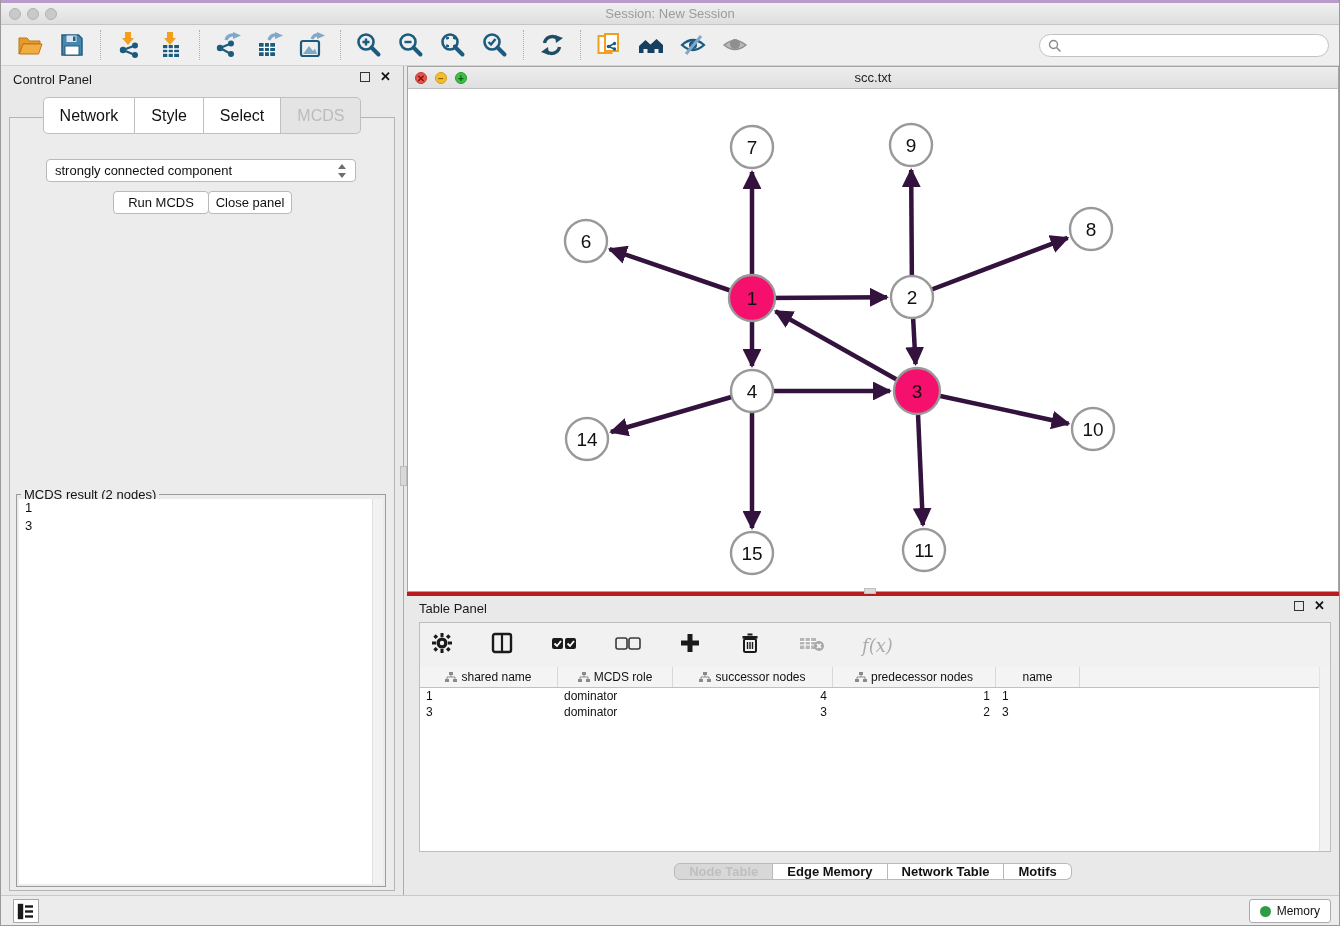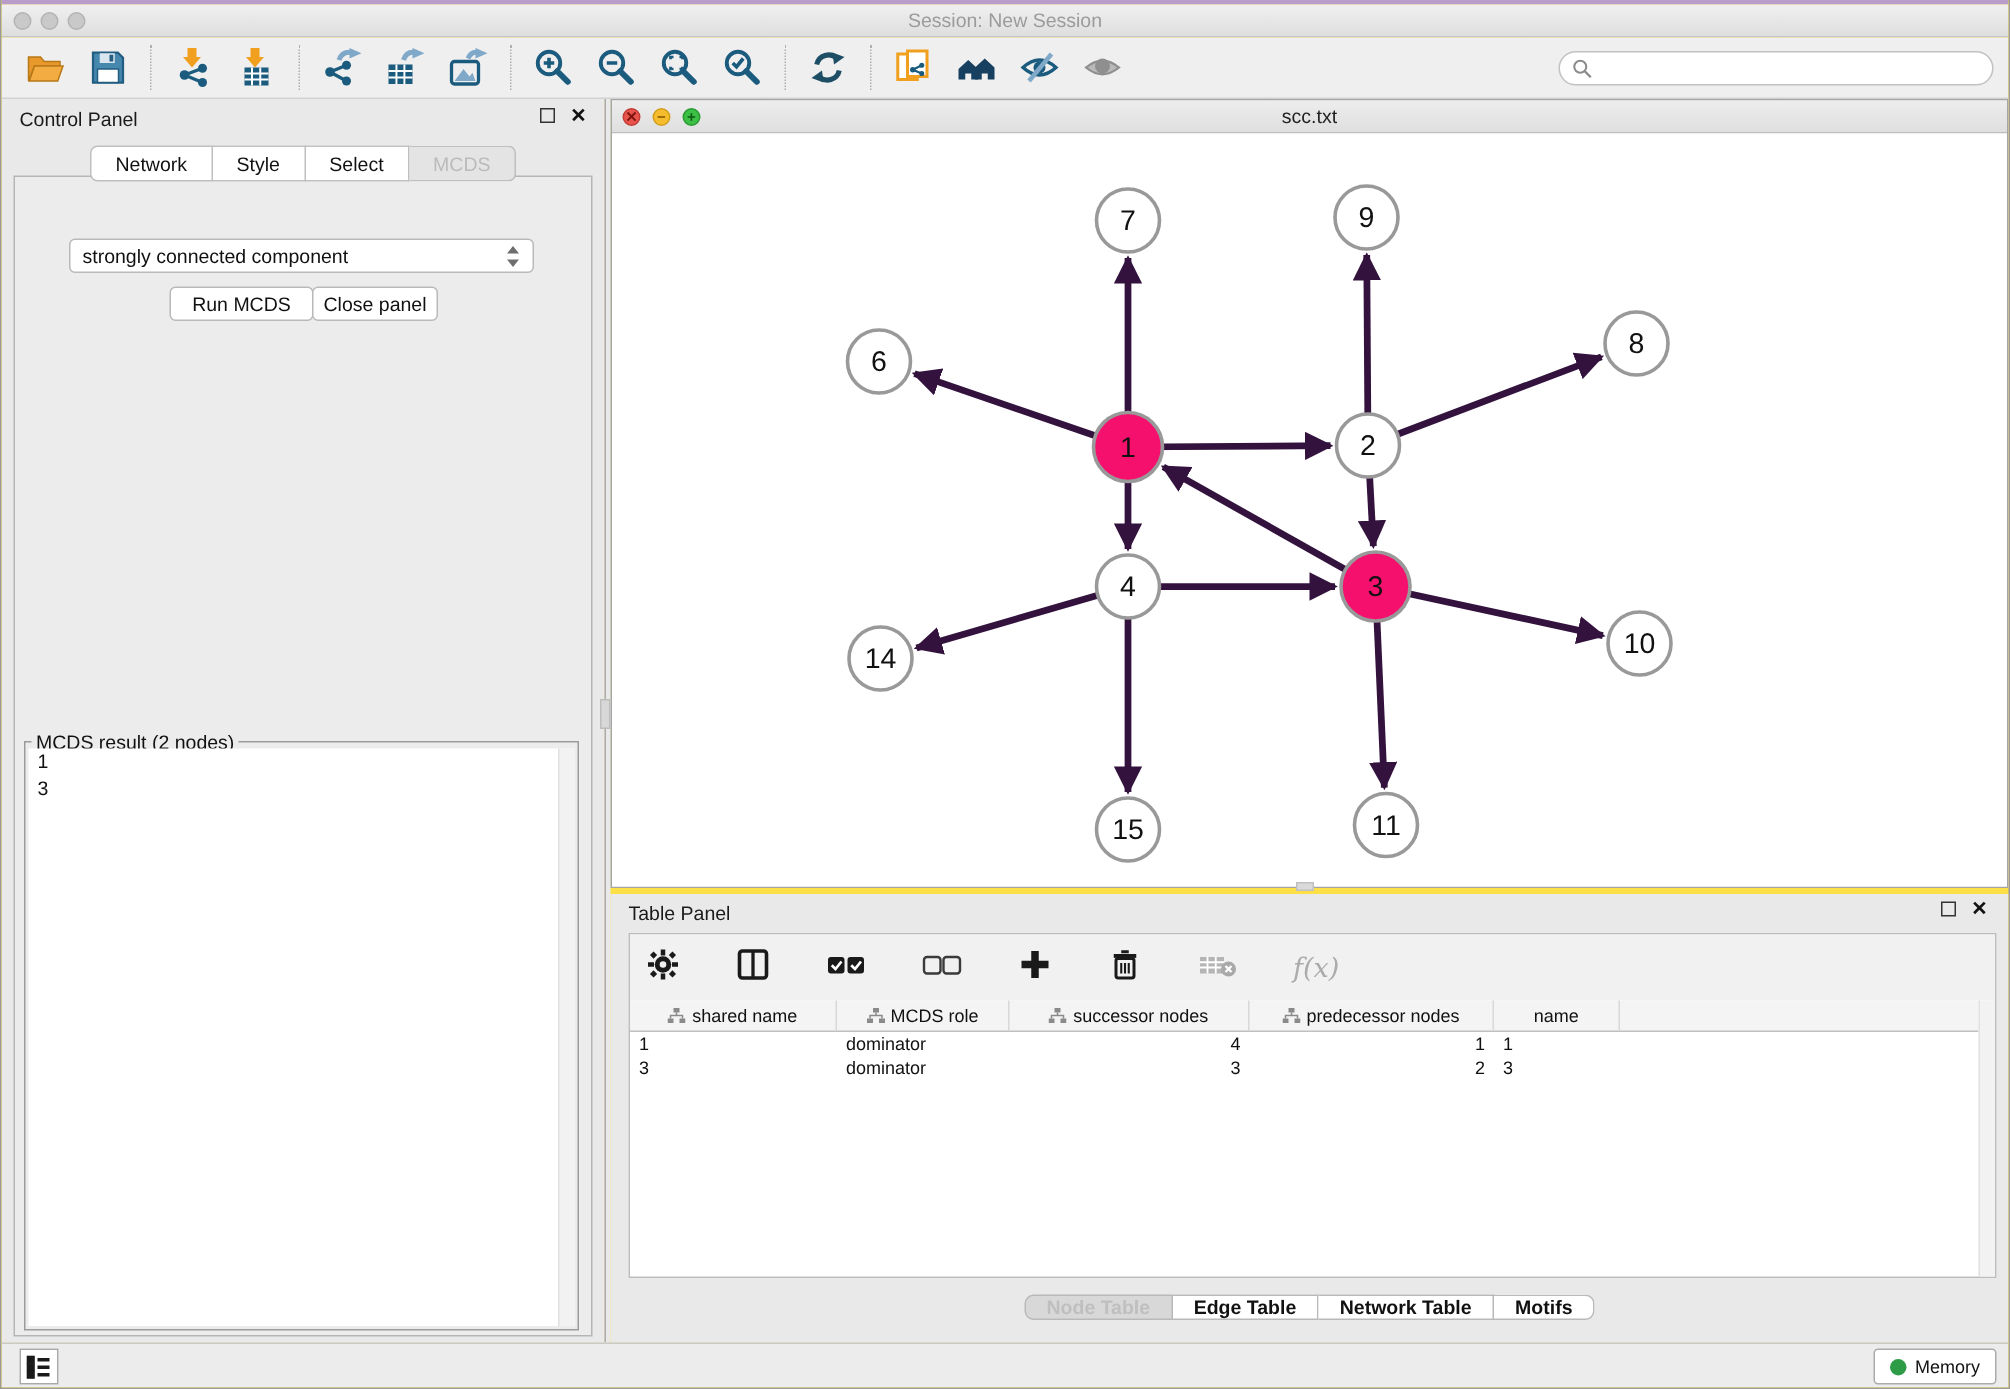--- a/index.html
+++ b/index.html
@@ -1,17 +1,17 @@
 <!DOCTYPE html>
 <html><head>
 <meta charset="utf-8">
 <style>
   * { margin:0; padding:0; box-sizing:border-box; }
   html,body { width:1340px; height:926px; font-family:"Liberation Sans", sans-serif; }
-  #app { position:relative; width:1340px; height:926px; background:#fde047; overflow:hidden;
+  #app { position:relative; width:1340px; height:926px; background:#b91c1c; overflow:hidden;
          border-left:1px solid #9a9a9a; border-right:1px solid #9a9a9a; border-bottom:1px solid #9a9a9a; }
 
   
   .top-strip { position:absolute; left:0; top:0; width:100%; height:3px; background:#BA9CCB; }
   .titlebar { position:absolute; left:0; top:3px; width:100%; height:22px;
               background:linear-gradient(#F0F0F0,#DEDEDE); border-bottom:1px solid #C4C4C4; }
   .titlebar .title { position:absolute; left:0; right:0; top:3px; text-align:center;
                      font-size:13px; color:#9B9B9B; }
   .tl-dot { position:absolute; top:5px; width:12px; height:12px; border-radius:50%;
             background:#C9C9C9; border:1px solid #B3B3B3; }
@@ -27,21 +27,21 @@
   .search-glass { position:absolute; left:9px; top:5px; }
 
   
   .control-panel { position:absolute; left:0; top:66px; width:402px; bottom:30px; background:#E9E9E9; }
   .panel-head { position:absolute; left:12px; top:6px; font-size:13px; color:#1a1a1a; }
   .panel-btns { position:absolute; right:12px; top:6px; display:flex; gap:10px; align-items:center; }
   .float-glyph { width:10px; height:10px; border:1.5px solid #333; display:inline-block; }
   .close-glyph { font-size:13px; font-weight:bold; color:#111; line-height:10px; }
 
   .cp-tabs { position:absolute; left:0; right:0; top:31px; display:flex; justify-content:center; z-index:2; }
-  .cp-tab { height:24px; padding:0 16px; font-size:13px; background:#fff; border:1px solid #BFBFBF;
+  .cp-tab { height:37px; padding:0 16px; font-size:16px; background:#fff; border:1px solid #BFBFBF;
             border-left:none; display:flex; align-items:center; color:#111; }
   .cp-tab:first-child { border-left:1px solid #BFBFBF; border-radius:5px 0 0 5px; }
   .cp-tab:last-child { border-radius:0 5px 5px 0; }
   .cp-tab.active { background:#E4E4E4; color:#BBBBBB; }
 
   .cp-box { position:absolute; left:8px; right:8px; top:51px; bottom:4px;
             background:#ECECEC; border:1px solid #B5B5B5; }
   .opt-label { position:absolute; left:0; right:0; top:20px; text-align:center; font-size:13px; color:#111; }
   .opt-select { position:absolute; left:36px; top:41px; width:310px; height:23px; background:#fff;
                 border:1px solid #B9B9B9; border-radius:4px; font-size:13px; display:flex;
@@ -480,21 +480,21 @@
           <div class="gr-cell ar" style="width:160px">3</div>
           <div class="gr-cell ar" style="width:163px">2</div>
           <div class="gr-cell al" style="width:84px">3</div>
         </div>
       </div>
       <div class="tp-scroll"></div>
     </div>
 
     <div class="tp-tabs">
       <div class="tp-tab active">Node Table</div>
-      <div class="tp-tab">Edge Table</div>
+      <div class="tp-tab">Edge Memory</div>
       <div class="tp-tab">Network Table</div>
       <div class="tp-tab">Motifs</div>
     </div>
   </div>
 
   <div class="statusbar">
     <div class="status-left-btn">
       <svg width="18" height="18">
           <g stroke="#1a1a1a" stroke-width="2.4">
             <rect x="2" y="3" width="3" height="3" fill="#1a1a1a"></rect>

